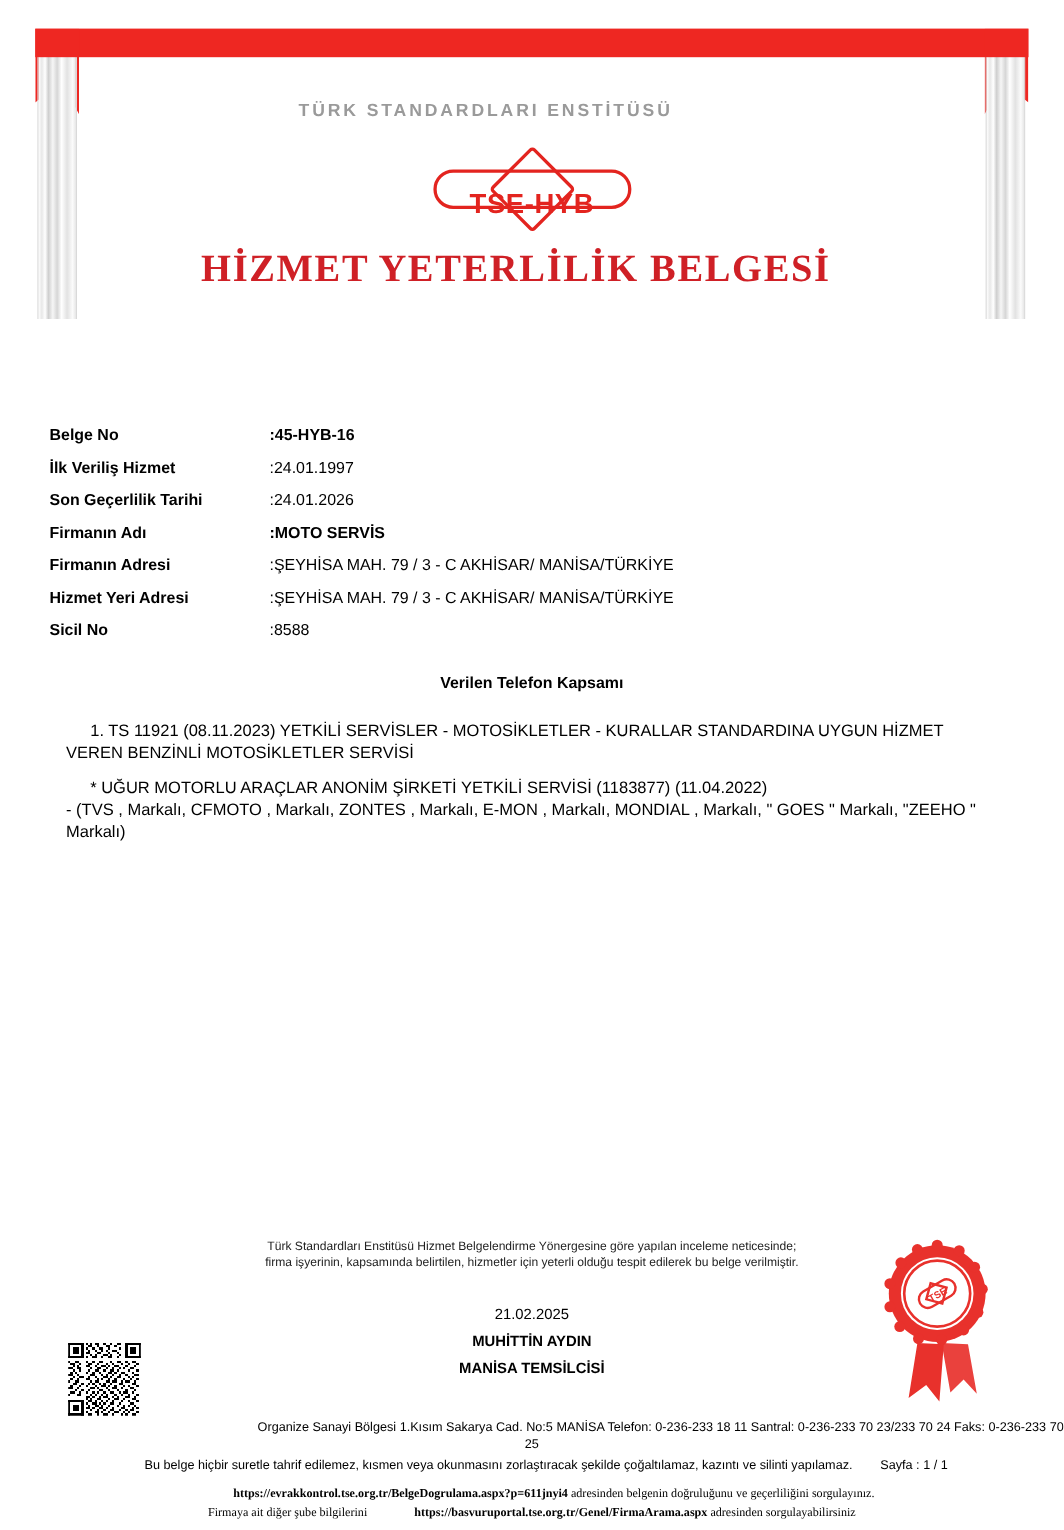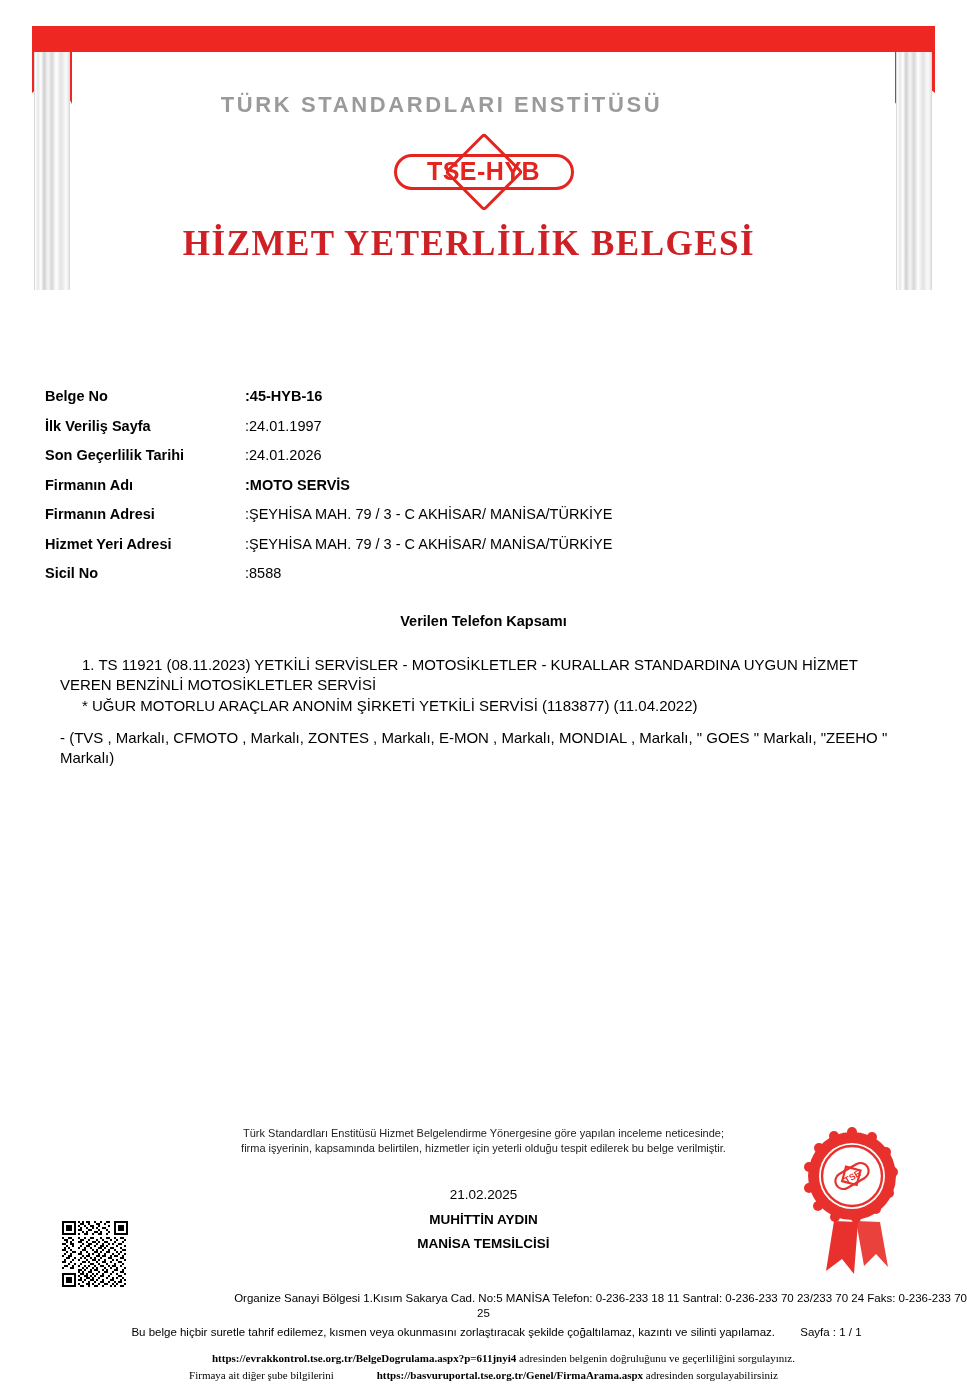--- a/index.html
+++ b/index.html
@@ -63,21 +63,21 @@
   }
   .pillar.left { left: 34px; }
   .pillar.right { left: 896px; }
 
   .header-title {
     position: absolute;
     top: 92px;
     left: 0;
     width: 883px;
     text-align: center;
-    font-size: 22px;
+    font-size: 16px;
     letter-spacing: 2.6px;
     color: #9a9a9a;
     font-weight: bold;
     font-family: "Liberation Sans", sans-serif;
   }
 
   
   .logo-wrap {
     position: absolute;
     top: 140px;
@@ -103,21 +103,21 @@
     top: 14px;
     width: 180px;
     height: 36px;
     border: 3px solid #e3241f;
     border-radius: 18px;
     background: #fff;
   }
   .logo-text {
     position: absolute;
     left: 0;
-    top: 17px;
+    top: 32px;
     width: 240px;
     text-align: center;
     font-size: 25px;
     font-weight: bold;
     color: #e3241f;
     letter-spacing: 0.5px;
     font-family: "Liberation Sans", sans-serif;
   }
 
   .cert-title {
@@ -168,22 +168,22 @@
 
   .scope-body {
     position: absolute;
     left: 60px;
     top: 655px;
     width: 848px;
     font-size: 15px;
     line-height: 1.35;
   }
   .scope-item-1 { text-indent: 22px; }
-  .scope-item-2 { text-indent: 22px; }
-  .scope-item-3 { margin-top: 12px; }
+  .scope-item-2 { margin-top: 11px; text-indent: 22px; }
+  .scope-item-3 { margin-top: 0px; }
 
   
   .footer-note {
     position: absolute;
     left: 0;
     top: 1126px;
     width: 967px;
     text-align: center;
     font-size: 11px;
     line-height: 1.4;
@@ -307,21 +307,21 @@
 </div>
 
 <div class="fields">
 
   <div class="field-row">
     <div class="field-label">Belge No</div>
     <div class="field-value bold">:45-HYB-16</div>
   </div>
 
   <div class="field-row">
-    <div class="field-label">İlk Veriliş Sayfa</div>
+    <div class="field-label">İlk Veriliş Hizmet</div>
     <div class="field-value">:24.01.1997</div>
   </div>
 
   <div class="field-row">
     <div class="field-label">Son Geçerlilik Tarihi</div>
     <div class="field-value">:24.01.2026</div>
   </div>
 
   <div class="field-row">
     <div class="field-label">Firmanın Adı</div>

